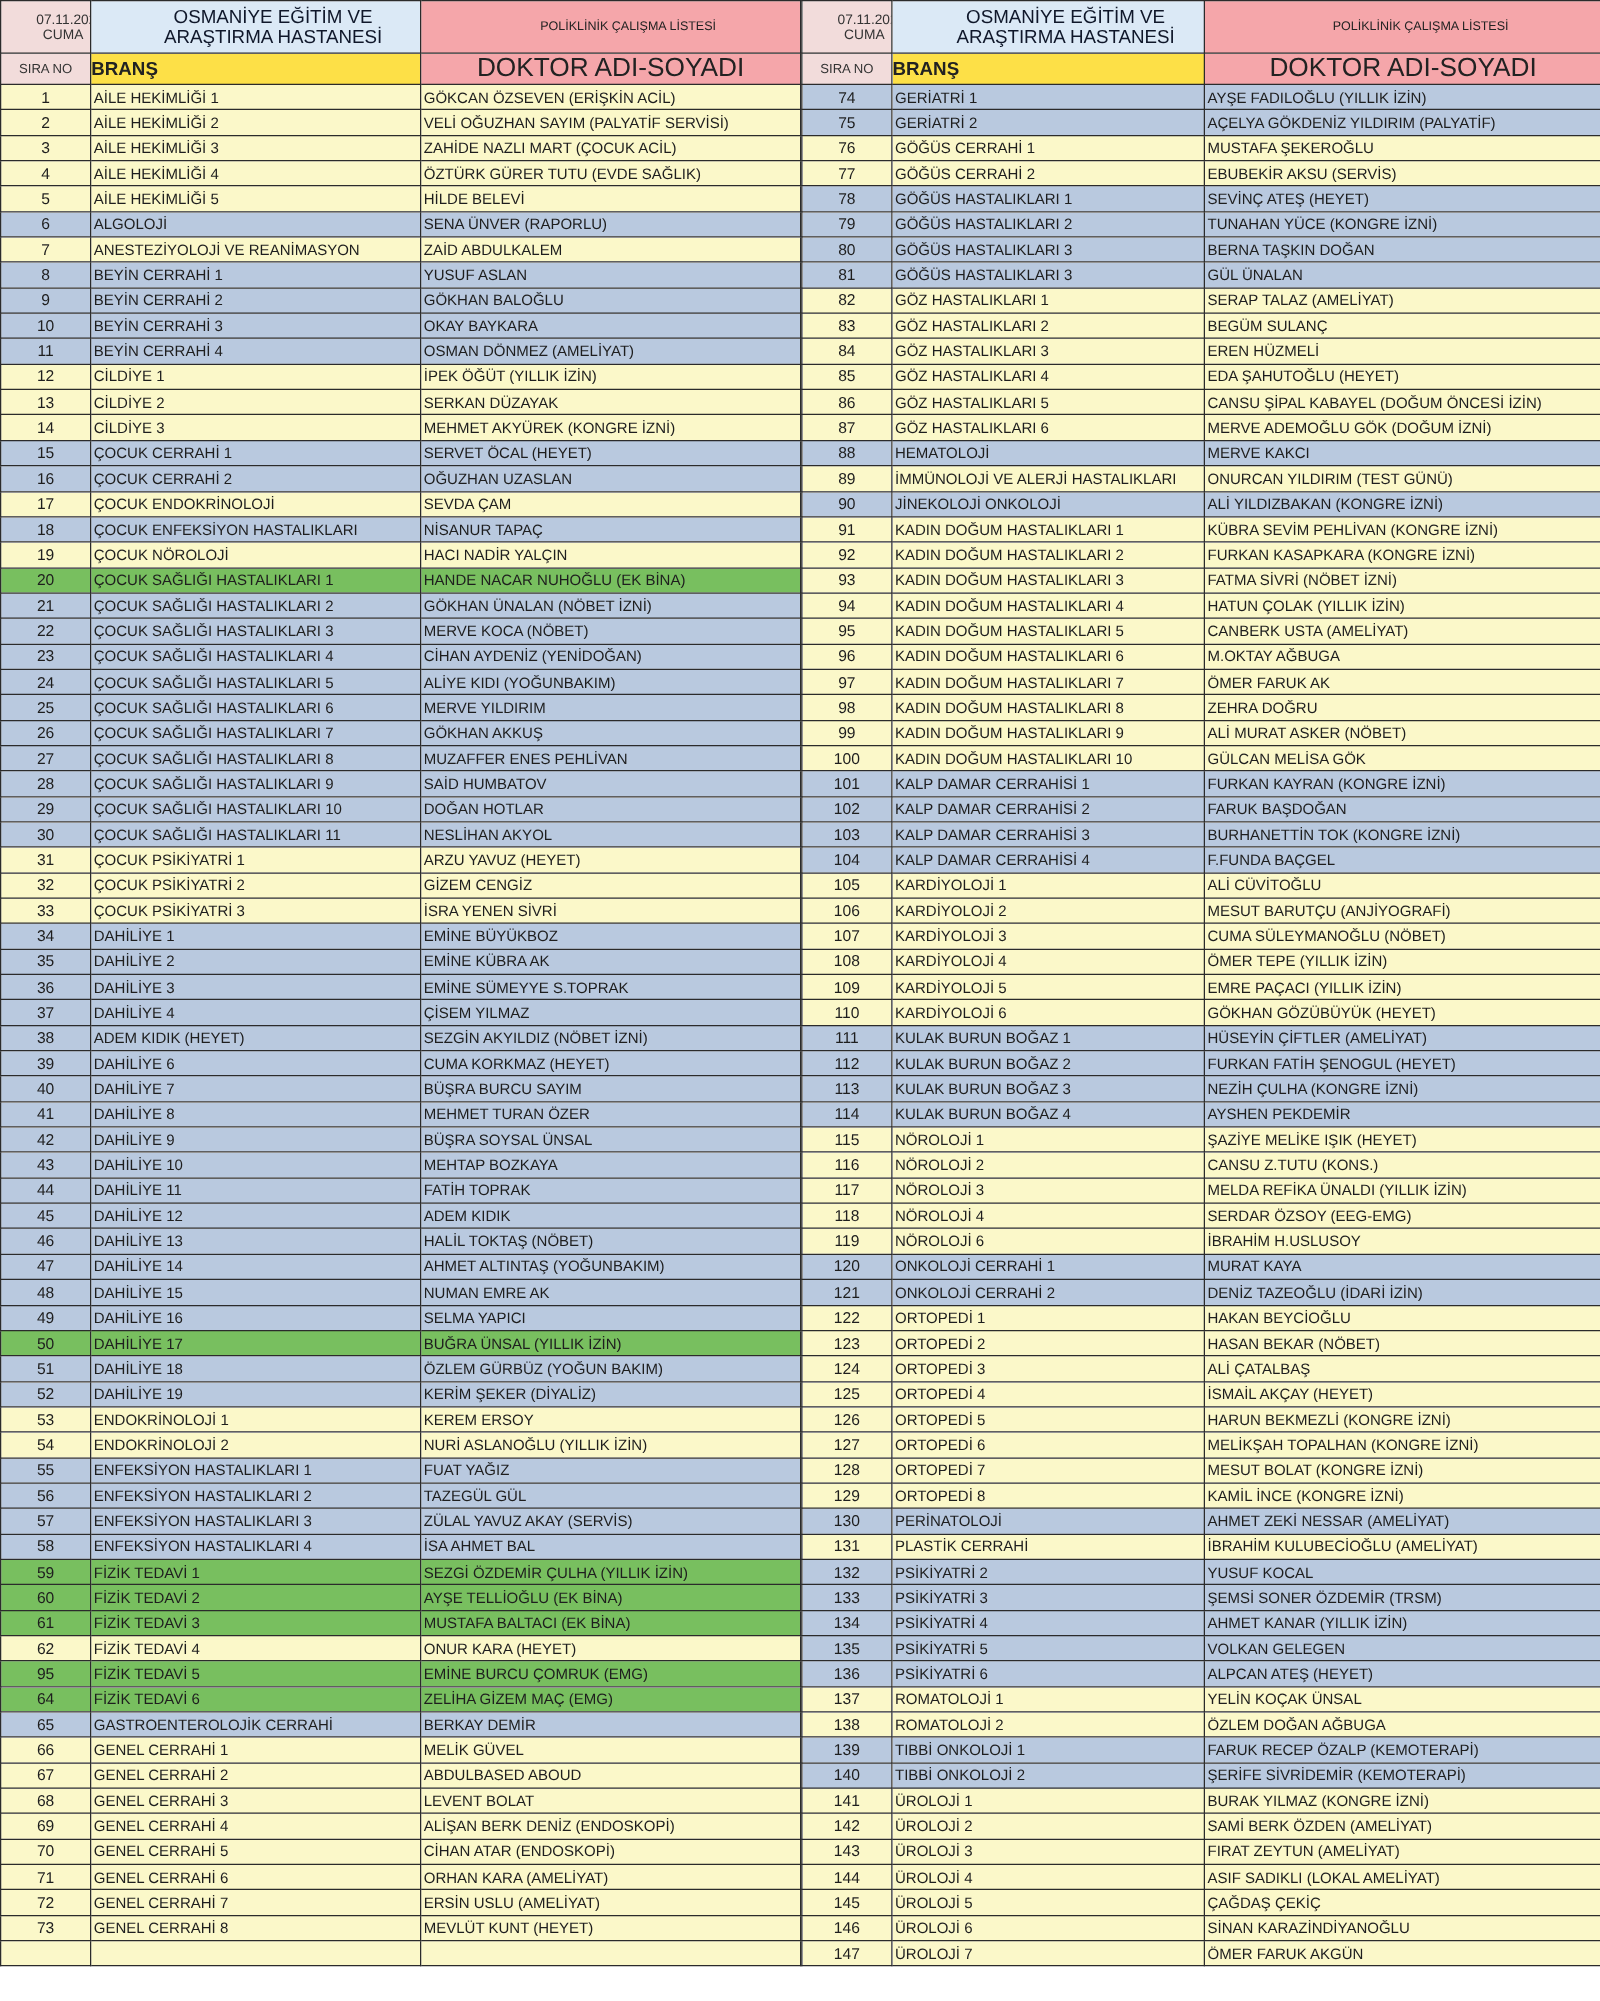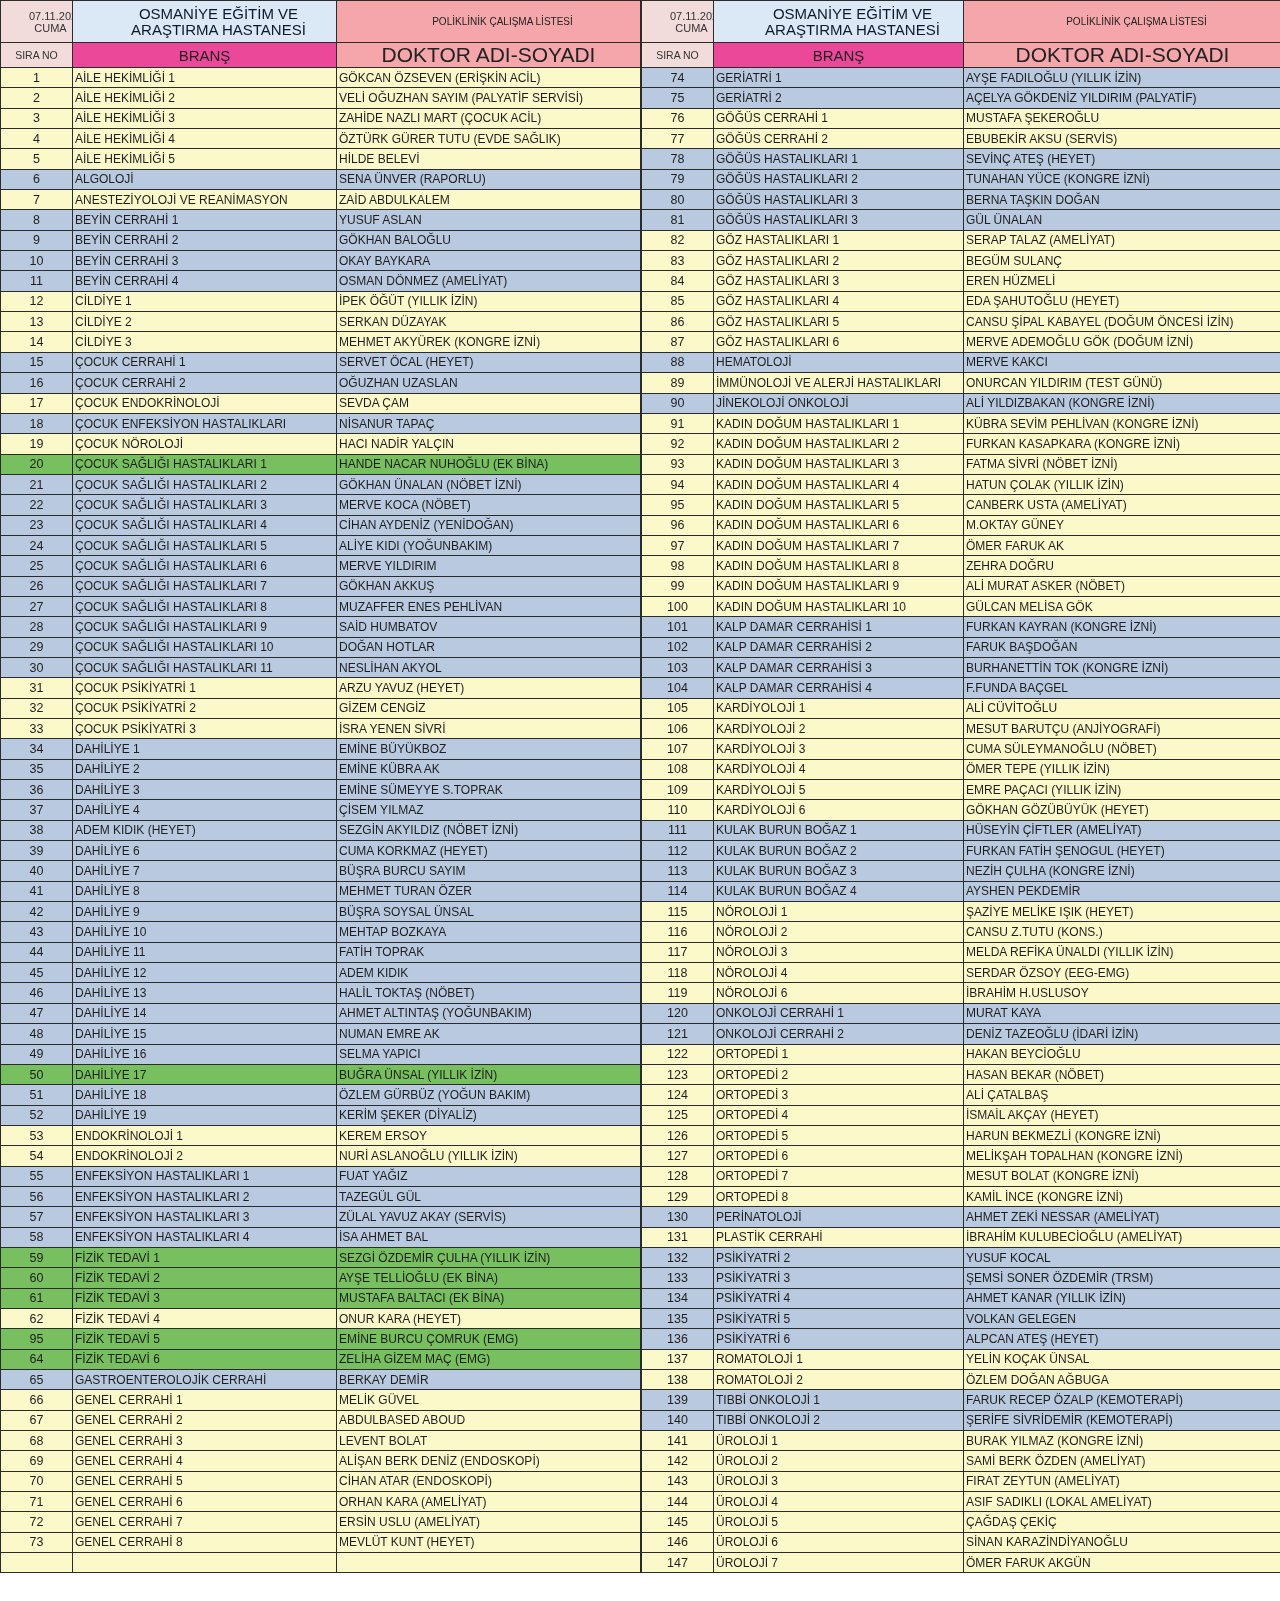--- a/index.html
+++ b/index.html
@@ -9,21 +9,21 @@
   .sheet td { border: 1px solid #2b2b2b; overflow: hidden; white-space: nowrap; }
   .c-no { width: 72px; text-align: center; font-size: 12.5px; }
   .c-br { width: 264px; font-size: 12px; padding-left: 2px; }
   .c-dr { width: 304px; font-size: 12px; padding-left: 2px; }
   .h1 td { height: 42px; padding-left: 28px; }
   .h2 td { height: 20px; }
   .date { background: #f2dcdb; font-size: 11px; line-height: 12px; color: #333; }
   .hosp { background: #dbe9f6; text-align: center; font-size: 15px; line-height: 16px; color: #0f172a; }
   .title { background: #f5a6aa; text-align: center; font-size: 10px; color: #222; }
   .sira { background: #f2dcdb; font-size: 10.5px; color: #333; margin-top: 12px; }
-  .bh { background: #ec4899; text-align: center; font-size: 15px; color: #222; }
+  .bh { background: #fde047; font-size: 15px; color: #222; font-weight: bold; }
   .dh { background: #f5a6aa; text-align: center; font-size: 21px; color: #222; }
   .row td { height: 20.35px; color: #1e1e1e; }
   .y td { background: #fbf8c9; }
   .b td { background: #b9c9df; }
   .g td { background: #78bf5f; }
 </style>
 </head>
 <body>
 
 <div class="wrap">
@@ -545,21 +545,21 @@
           <td class="c-dr">HATUN ÇOLAK (YILLIK İZİN)</td>
         </tr>
         <tr class="row y">
           <td class="c-no">95</td>
           <td class="c-br">KADIN DOĞUM HASTALIKLARI 5</td>
           <td class="c-dr">CANBERK USTA (AMELİYAT)</td>
         </tr>
         <tr class="row y">
           <td class="c-no">96</td>
           <td class="c-br">KADIN DOĞUM HASTALIKLARI 6</td>
-          <td class="c-dr">M.OKTAY GÜNEY</td>
+          <td class="c-dr">M.OKTAY AĞBUGA</td>
         </tr>
         <tr class="row y">
           <td class="c-no">97</td>
           <td class="c-br">KADIN DOĞUM HASTALIKLARI 7</td>
           <td class="c-dr">ÖMER FARUK AK</td>
         </tr>
         <tr class="row y">
           <td class="c-no">98</td>
           <td class="c-br">KADIN DOĞUM HASTALIKLARI 8</td>
           <td class="c-dr">ZEHRA DOĞRU</td>

